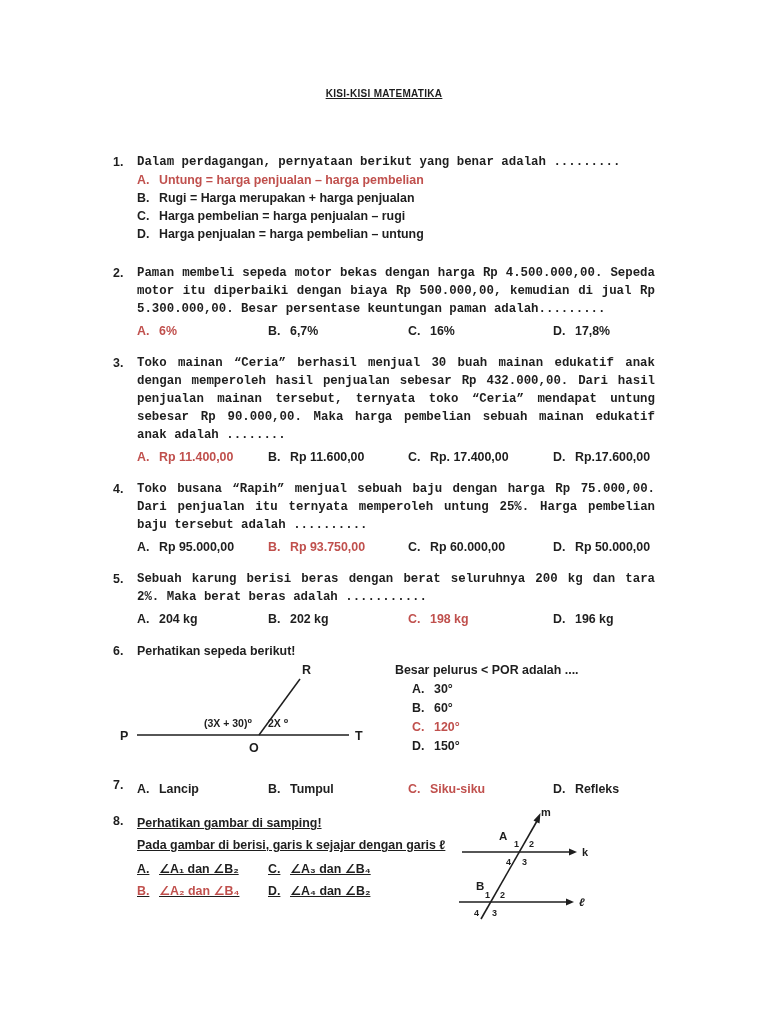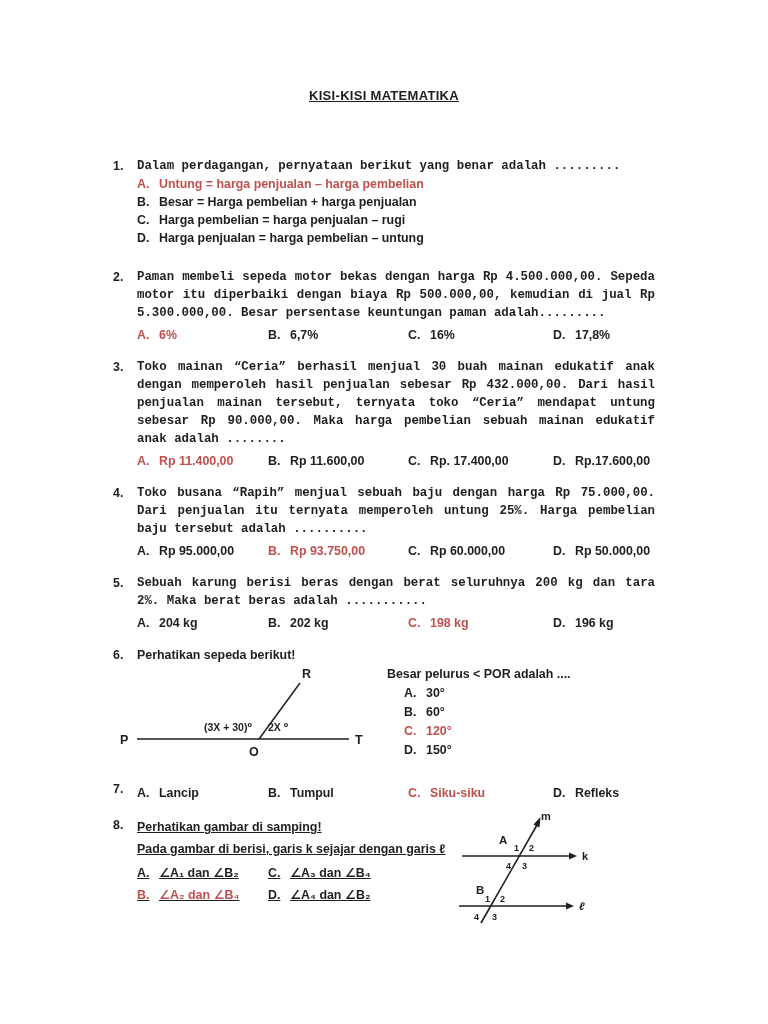--- a/index.html
+++ b/index.html
@@ -1,34 +1,34 @@
 <!DOCTYPE html>
 <html><head>
 <meta charset="utf-8">
 <style>
   html,body{margin:0;padding:0;}
   body{width:768px;height:1024px;background:#ffffff;overflow:hidden;
        font-family:"Liberation Sans","DejaVu Sans",sans-serif;color:#1e1e1e;
        font-weight:600;}
   .page{padding:88px 113px 0 113px;}
-  .title{text-align:center;font-weight:bold;font-size:13px;letter-spacing:.3px;
+  .title{text-align:center;font-weight:bold;font-size:10px;letter-spacing:.3px;
          text-decoration:underline;margin-bottom:54px;}
   .q{display:flex;font-size:12.4px;line-height:18px;margin-bottom:14px;}
   .q1{margin-bottom:21px;}
   .qnum{width:24px;flex:none;}
   .qbody{flex:1;min-width:0;}
   .stem{text-align:justify;font-family:Liberation Mono, monospace;}
   .opt{display:flex;}
   .opt .lab{width:22px;flex:none;}
   .opt-row{display:grid;grid-template-columns:131px 140px 145px auto;margin-top:4px;}
   .red{color:#c0504d;}
   
   .q6row{display:flex;margin-top:1px;}
   .fig6{width:262px;flex:none;margin-left:-22px;}
-  .q6ans{margin-left:10px;line-height:19px;}
+  .q6ans{margin-left:18px;line-height:19px;}
   .q6ans .opt{padding-left:17px;}
   
   .q8 .qbody{line-height:22px;}
   .q8row{display:flex;}
   .q8text{width:330px;flex:none;text-decoration:underline;}
   .opt-grid8{display:grid;grid-template-columns:131px auto;margin-top:2px;}
   .fig8{margin-left:-18px;margin-top:-6px;}
   svg text{font-family:"Liberation Sans","DejaVu Sans",sans-serif;font-weight:bold;fill:#1e1e1e;}
 </style>
 </head>
@@ -41,21 +41,21 @@
   <div class="q q1">
     <div class="qnum">1.</div>
     <div class="qbody">
       <div class="stem">Dalam perdagangan, pernyataan berikut yang benar adalah .........</div>
       <div class="opt red">
         <span class="lab">A.</span>
         <span>Untung = harga penjualan – harga pembelian</span>
       </div>
       <div class="opt">
         <span class="lab">B.</span>
-        <span>Besar = Harga pembelian + harga penjualan</span>
+        <span>Rugi = Harga merupakan + harga penjualan</span>
       </div>
       <div class="opt">
         <span class="lab">C.</span>
         <span>Harga pembelian = harga penjualan – rugi</span>
       </div>
       <div class="opt">
         <span class="lab">D.</span>
         <span>Harga penjualan = harga pembelian – untung</span>
       </div>
     </div>

